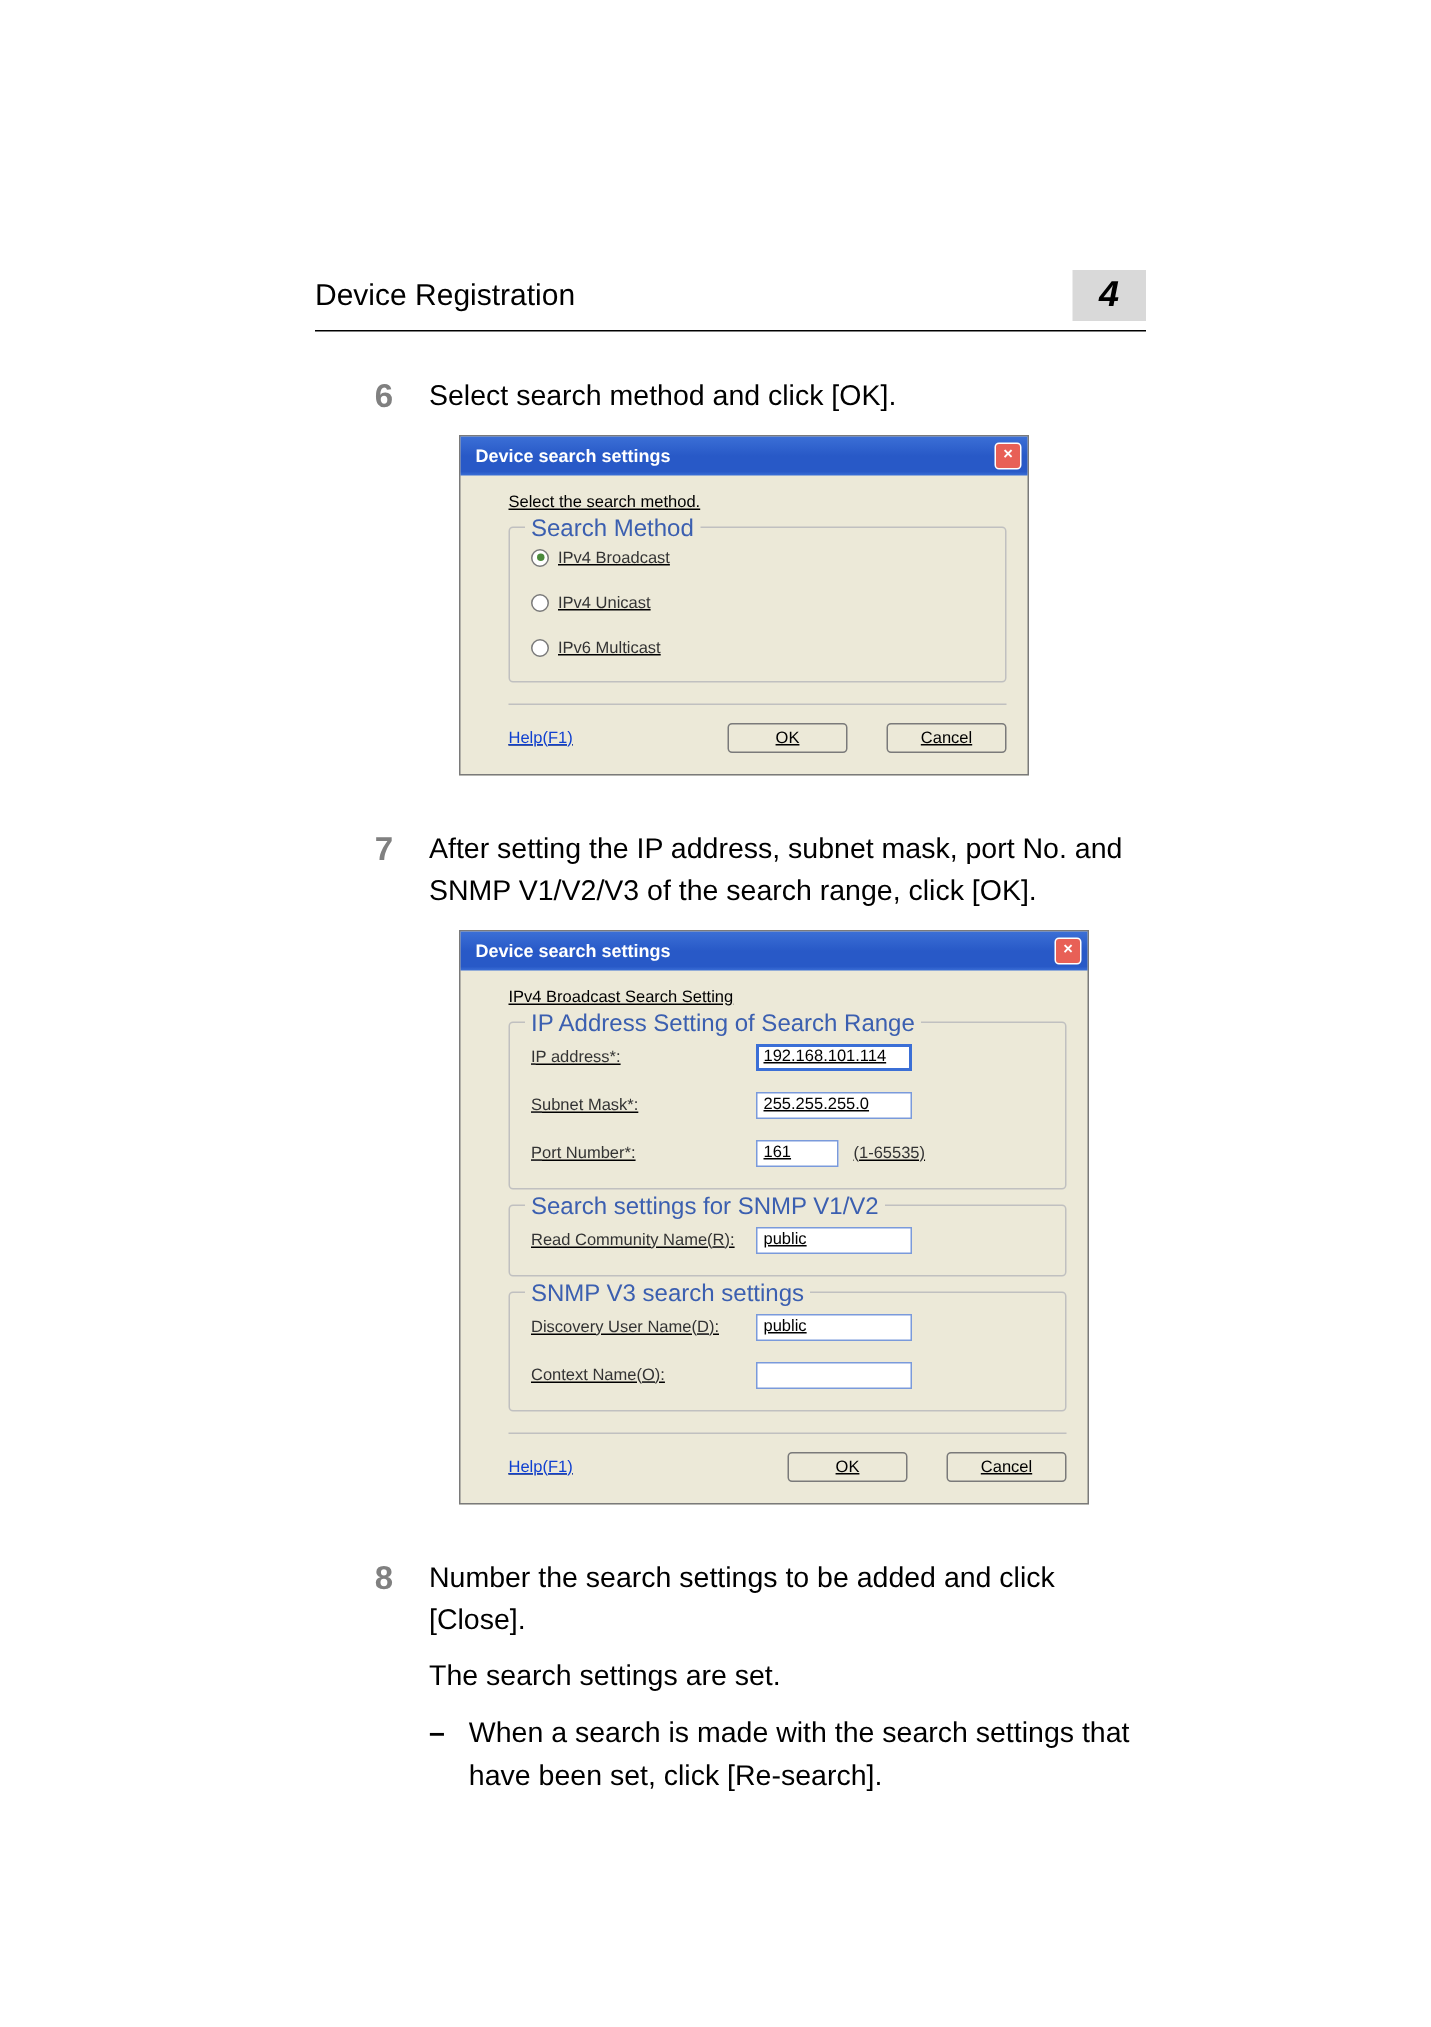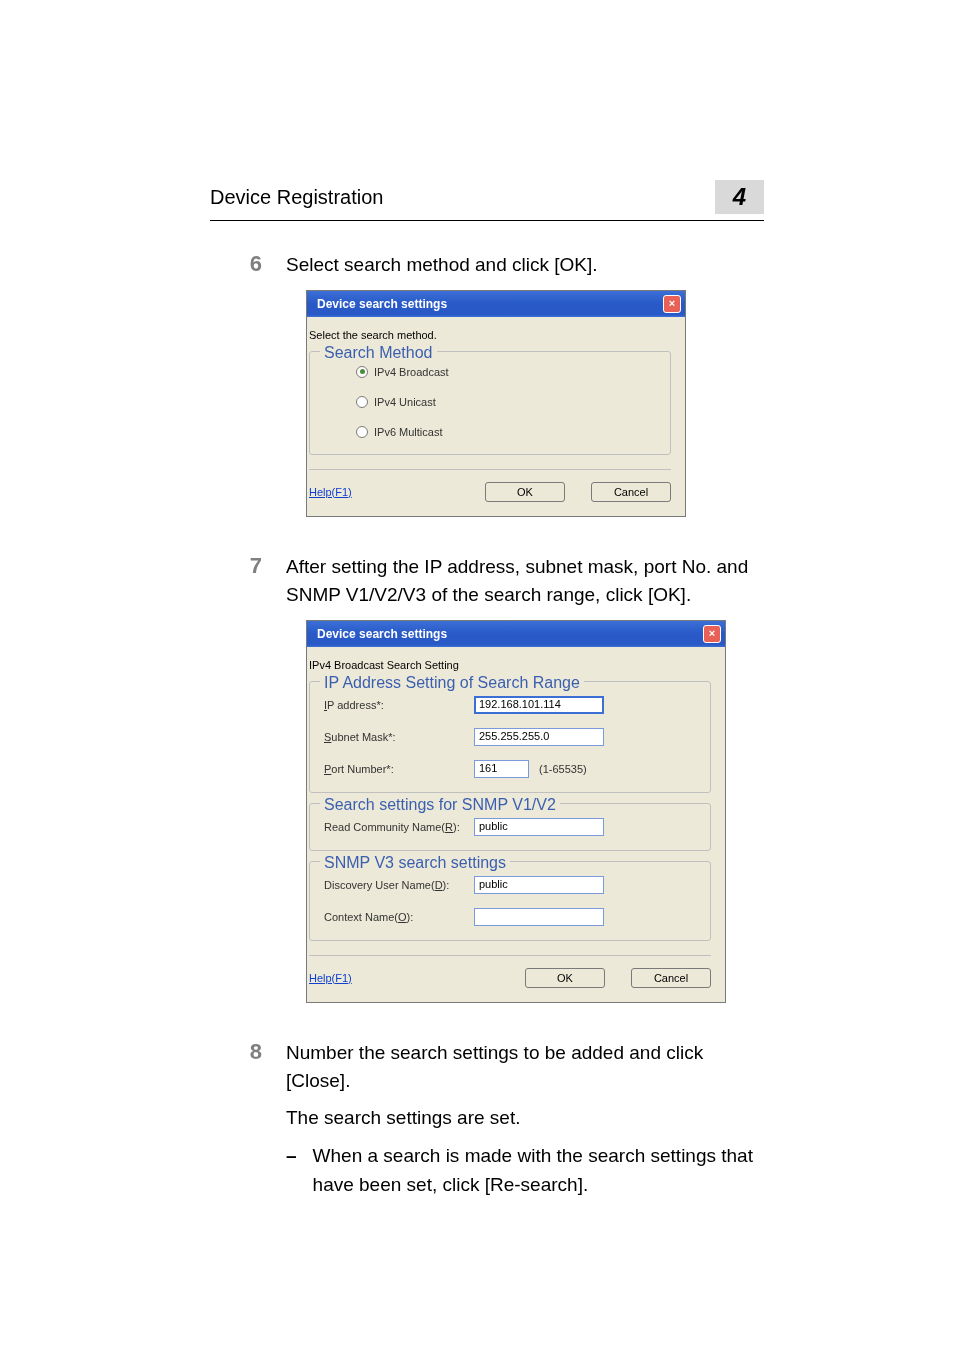--- a/index.html
+++ b/index.html
@@ -86,21 +86,22 @@
       border-radius: 3px;
       color: #fff;
       font-size: 11px;
       font-weight: bold;
       display: flex;
       align-items: center;
       justify-content: center;
       line-height: 1;
     }
     .dlg-body {
-      padding: 12px 14px 14px 2px;
+      padding: 12px 14px 14px 32px;
+      text-decoration: underline;
     }
     .fieldset {
       border: 1px solid #c0c0c0;
       border-radius: 3px;
       padding: 14px 14px 12px 14px;
       margin-top: 10px;
       position: relative;
     }
     .legend {
       position: absolute;
@@ -110,21 +111,20 @@
       color: #3b5fb0;
       padding: 0 4px;
       font-size: 16px;
     }
     .radio-row {
       display: flex;
       align-items: flex-end;
       gap: 6px;
       margin-bottom: 18px;
       color: #333;
-      margin-left: 32px;
     }
     .radio-row:last-child { margin-bottom: 4px; }
     .radio {
       width: 12px;
       height: 12px;
       border: 1px solid #7a7a7a;
       border-radius: 50%;
       background: #fff;
       display: inline-flex;
       align-items: center;
@@ -172,21 +172,21 @@
     .form-label {
       flex: 0 0 150px;
       color: #333;
     }
     .txt-input {
       border: 1px solid #7a9adb;
       background: #fff;
       padding: 1px 4px;
       font-size: 11px;
       height: 18px;
-      width: 130px;
+      width: 104px;
     }
     .txt-input.focused {
       border: 2px solid #3b6fd6;
       padding: 0 3px;
     }
     .txt-input.short { width: 55px; }
     .hint {
       margin-left: 10px;
       color: #333;
     }

